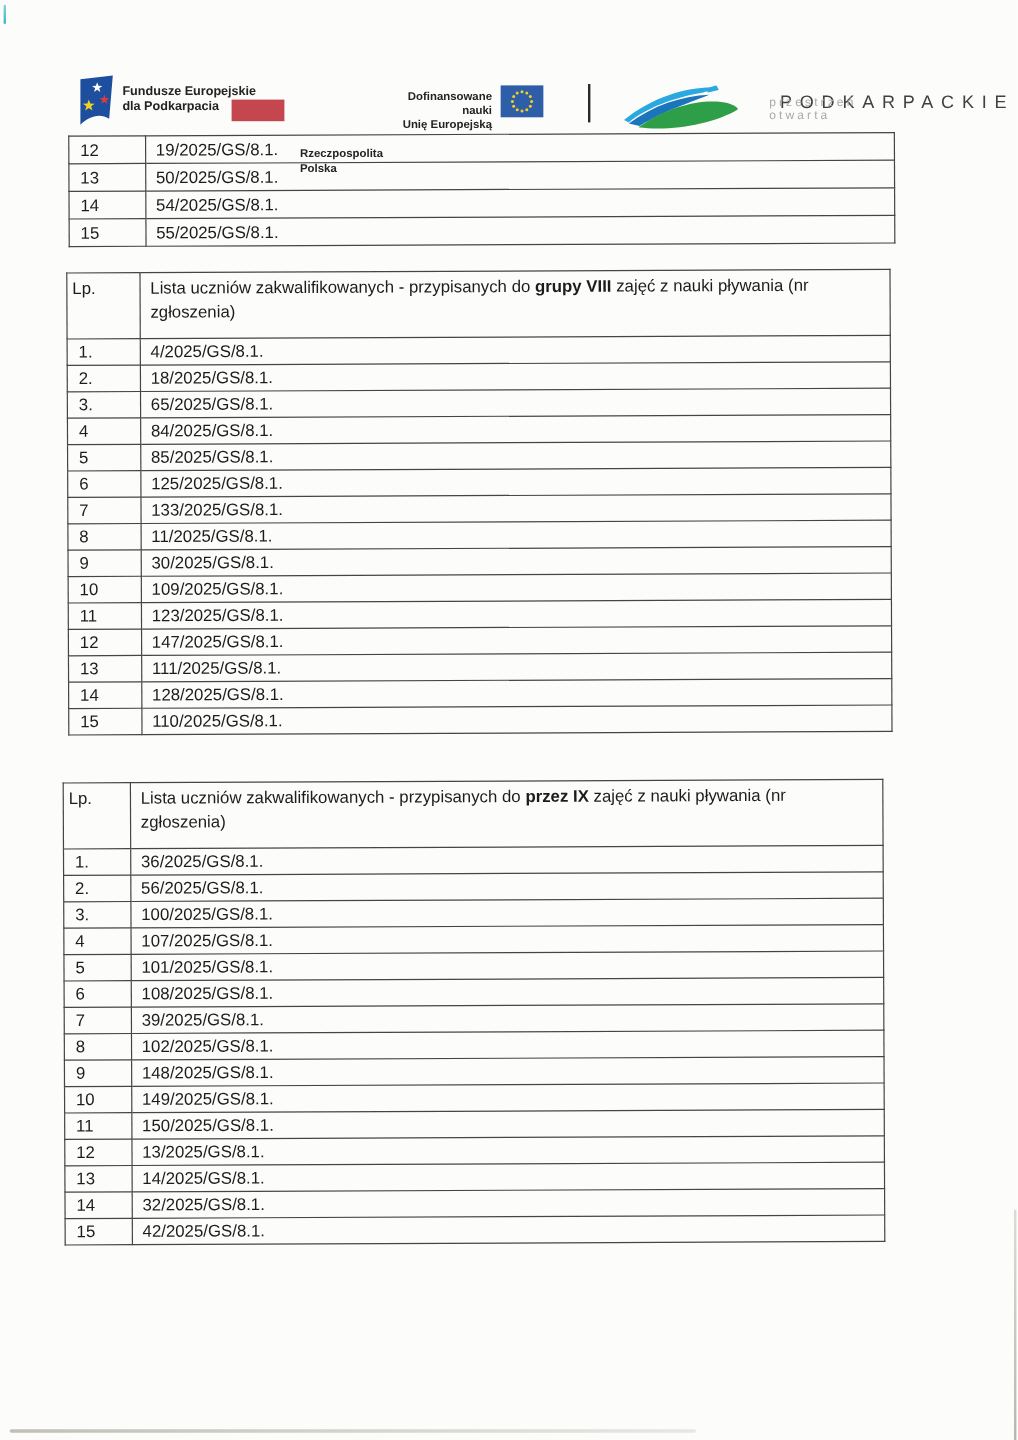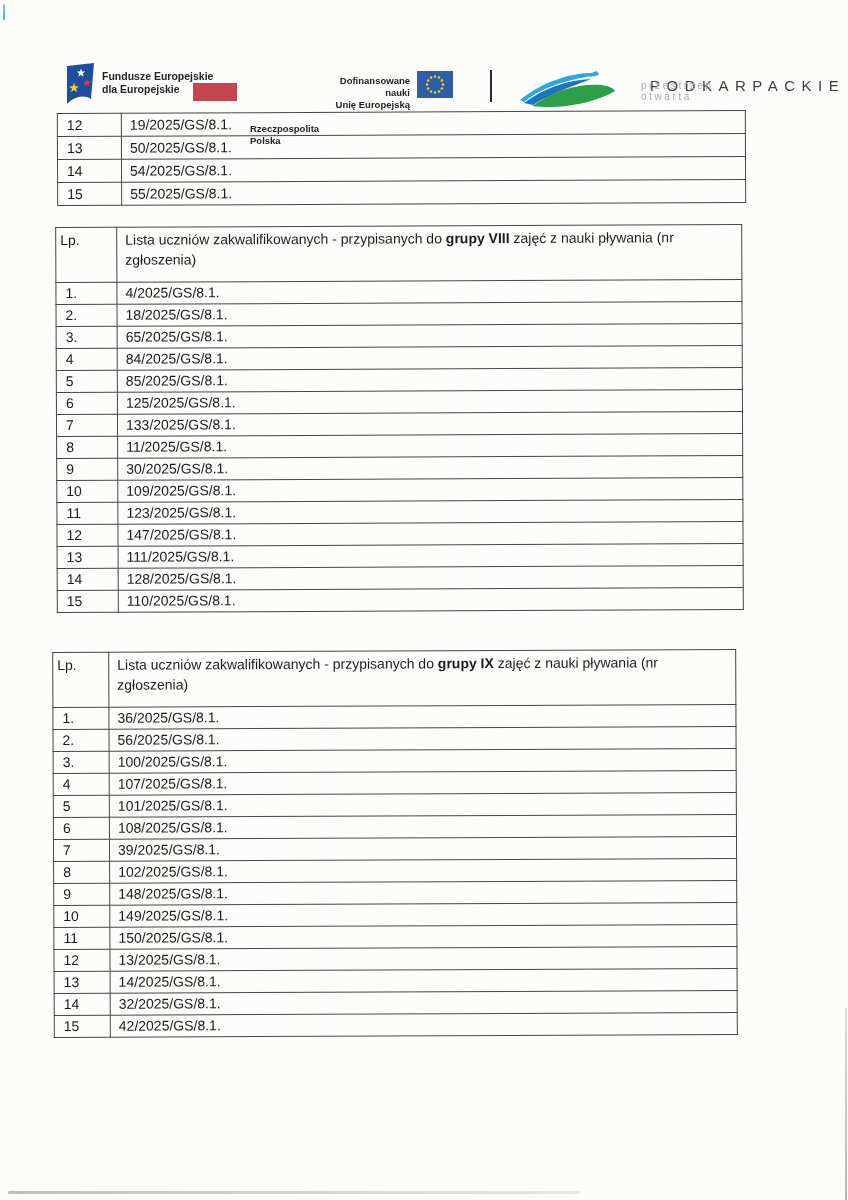--- a/index.html
+++ b/index.html
@@ -125,21 +125,21 @@
   <header class="logo-strip">
 
     <svg class="fe-flag" width="32" height="45" viewBox="0 0 32 45">
       <path d="M3,5 L30,2 L27,38 C19,33 10,36 3,43 Z" fill="#1e4e9e"></path>
       <polygon points="0,-4.5 1.06,-1.46 4.28,-1.39 1.71,0.56 2.65,3.64 0,1.8 -2.65,3.64 -1.71,0.56 -4.28,-1.39 -1.06,-1.46" fill="#ffffff" transform="translate(17,12)"></polygon>
       <polygon points="0,-4.5 1.06,-1.46 4.28,-1.39 1.71,0.56 2.65,3.64 0,1.8 -2.65,3.64 -1.71,0.56 -4.28,-1.39 -1.06,-1.46" fill="#e03a3e" transform="translate(23,22) scale(0.95)"></polygon>
       <polygon points="0,-4.5 1.06,-1.46 4.28,-1.39 1.71,0.56 2.65,3.64 0,1.8 -2.65,3.64 -1.71,0.56 -4.28,-1.39 -1.06,-1.46" fill="#f2d21f" transform="translate(10,27) scale(1.15)"></polygon>
     </svg>
     <div class="fe-text">
       <div>Fundusze Europejskie</div>
-      <div>dla Europejskie</div>
+      <div>dla Podkarpacia</div>
     </div>
 
     <div class="pl-flag"></div>
     <div class="pl-text">
       <div>Rzeczpospolita</div>
       <div>Polska</div>
     </div>
 
     <div class="eu-text">
       <div>Dofinansowane nauki</div>
@@ -276,21 +276,21 @@
   </table>
 
   <table class="doc-table t3">
     <colgroup>
         <col class="c-lp">
         <col class="c-val">
       </colgroup>
     <thead>
       <tr>
         <th class="lp">Lp.</th>
-        <th class="val"><span>Lista uczniów zakwalifikowanych - przypisanych do </span><span class="bold">grupy IX</span><span> zajęć z nauki pływania (nr</span><br><span>zgłoszenia)</span></th>
+        <th class="val"><span>Lista uczniów zakwalifikowanych - przypisanych do </span><span class="bold">przez IX</span><span> zajęć z nauki pływania (nr</span><br><span>zgłoszenia)</span></th>
       </tr>
     </thead>
     <tbody>
         <tr>
           <td class="lp">1.</td>
           <td class="val">36/2025/GS/8.1.</td>
         </tr>
         <tr>
           <td class="lp">2.</td>
           <td class="val">56/2025/GS/8.1.</td>

